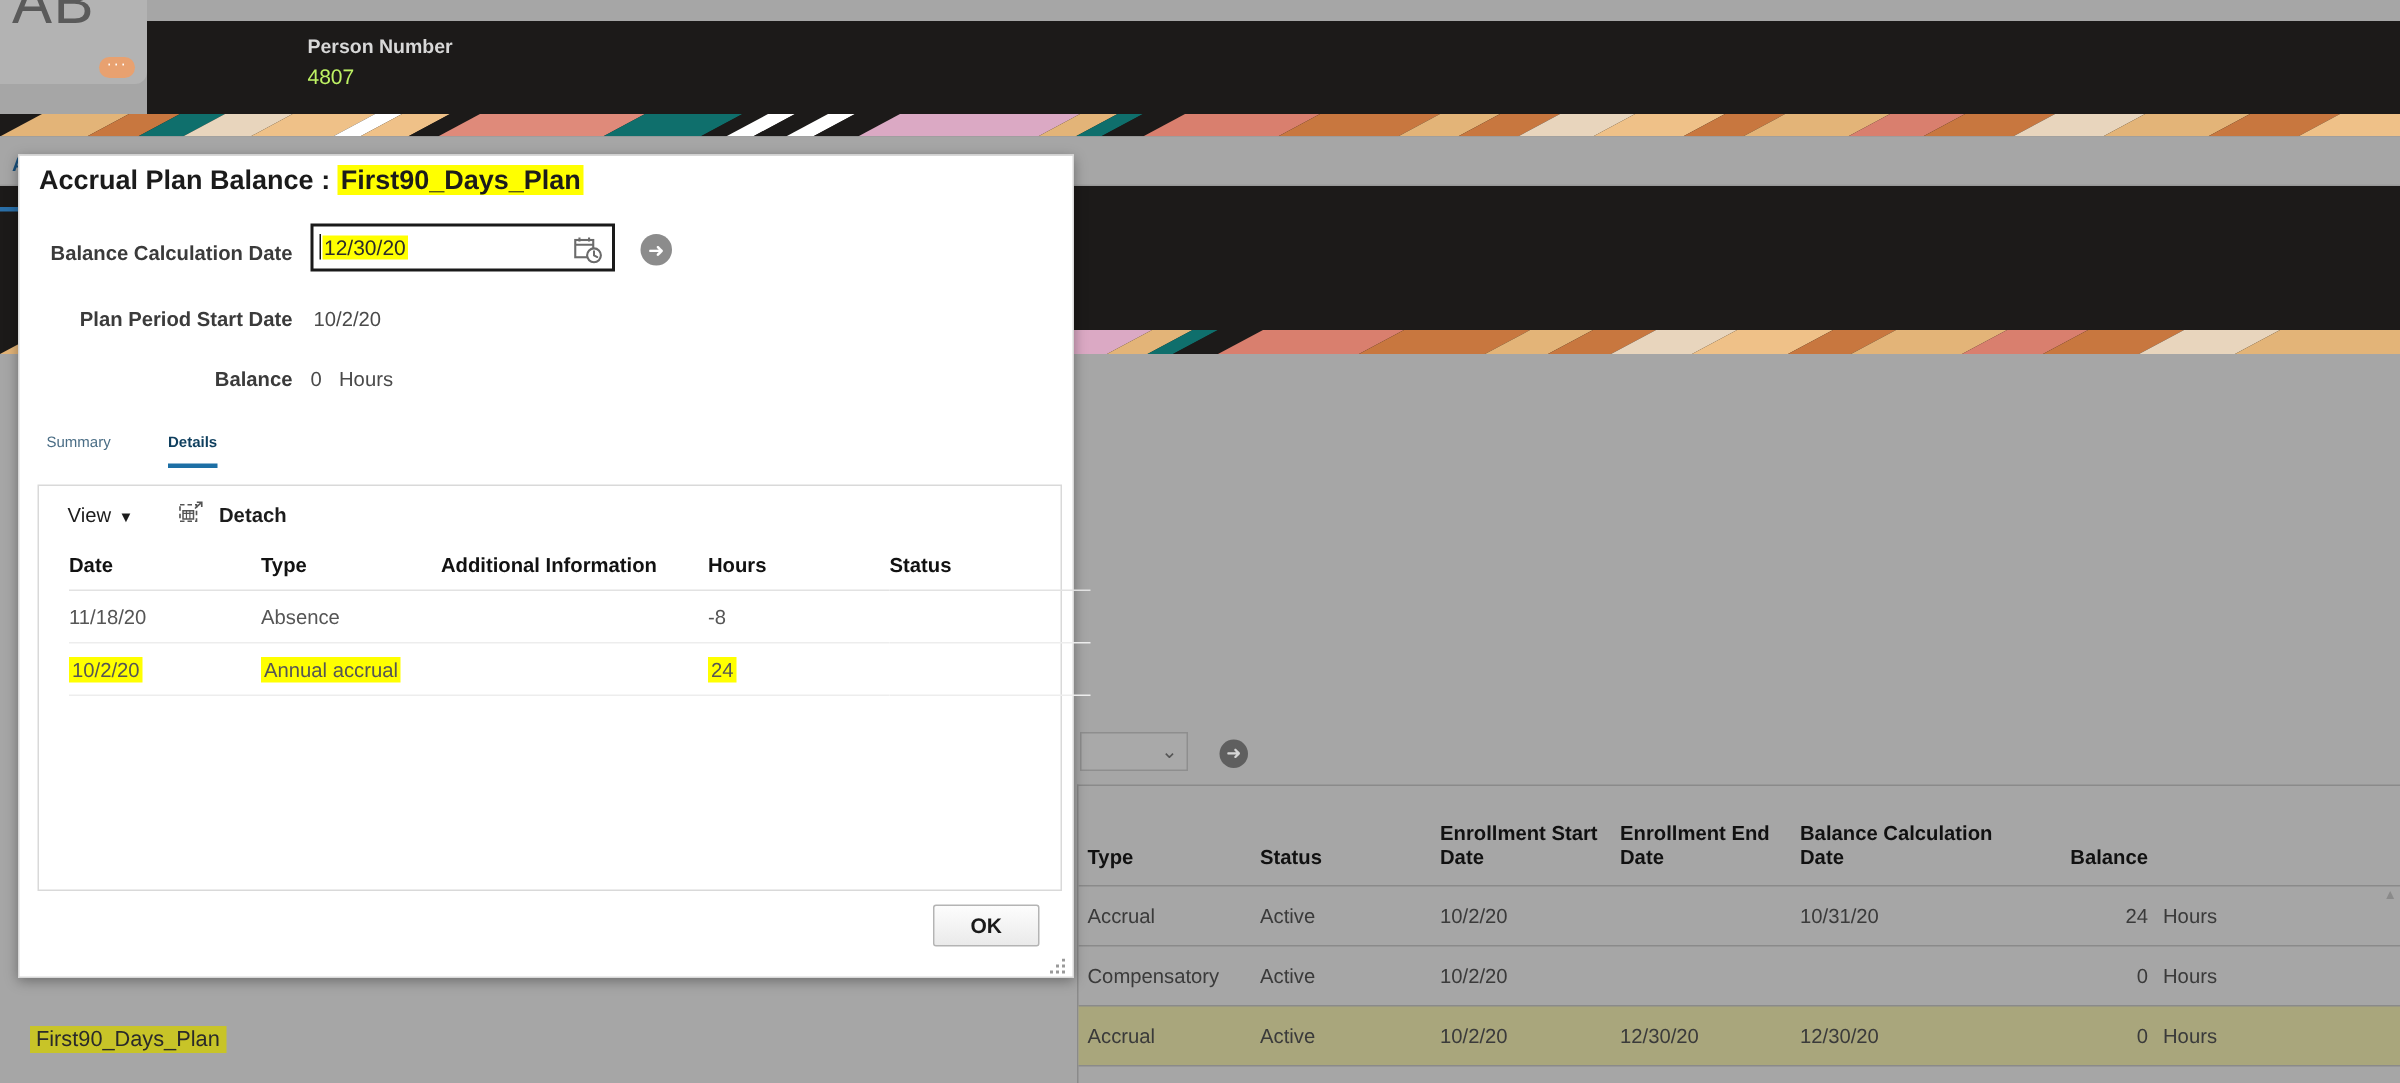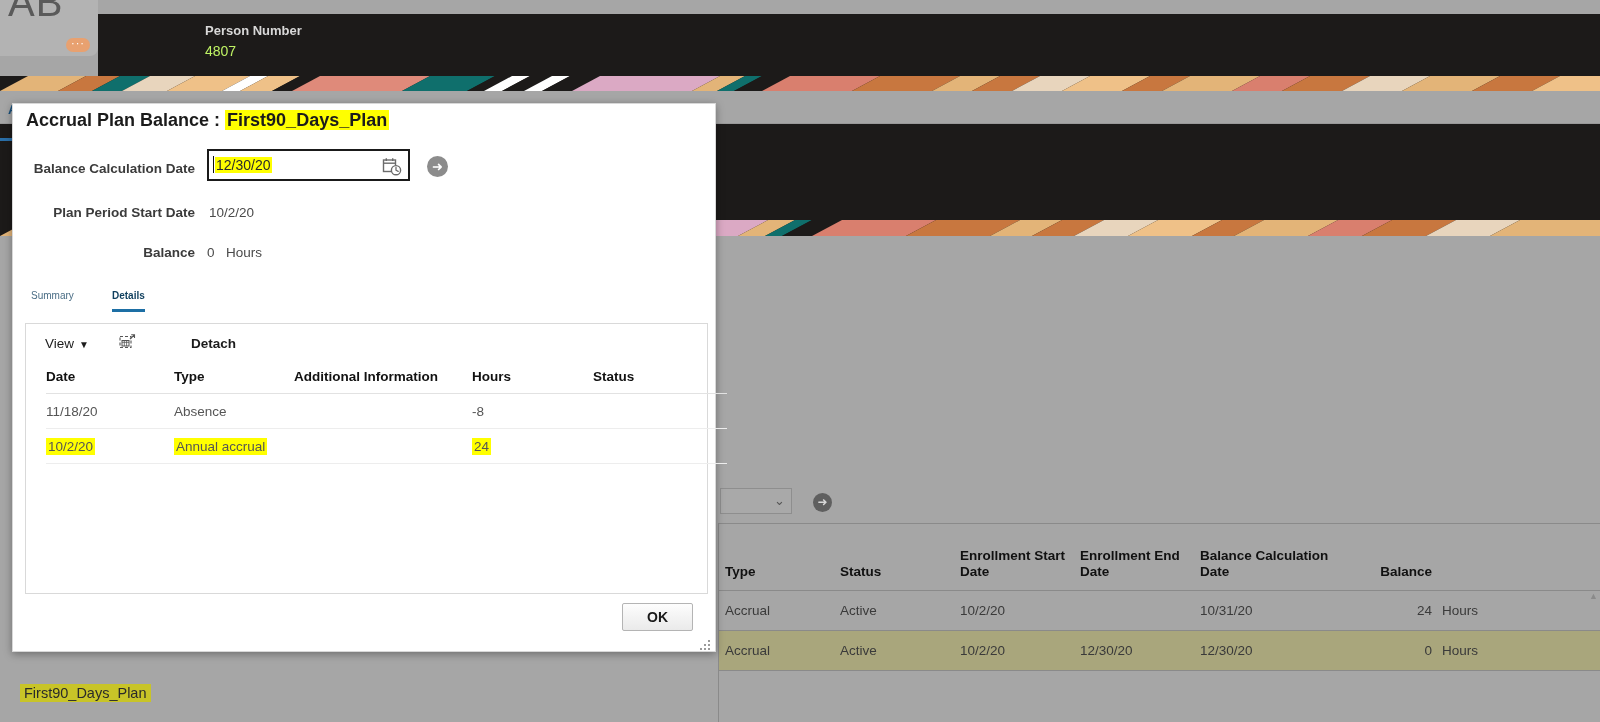--- a/index.html
+++ b/index.html
@@ -197,21 +197,21 @@
     border: 1px solid #d9d9d9; background: #fff;
   }
   .panel-toolbar { position: absolute; left: 0; top: 0; width: 100%; height: 41px; text-align: right; }
   .tb-view {
     position: absolute; left: 19px; top: 12px; font-size: 13.5px; color: #1c1c1c;
   }
   .tb-view .caret { font-size: 10px; margin-left: 5px; }
   .detach-icon {
     position: absolute; left: 93px; top: 10px; width: 17px; height: 16px;
   }
-  .tb-detach-label { position: absolute; left: 120px; top: 12px; font-size: 13.5px; font-weight: bold; color: #1c1c1c; margin-left: 45px; }
+  .tb-detach-label { position: absolute; left: 120px; top: 12px; font-size: 13.5px; font-weight: bold; color: #1c1c1c; }
 
   .dlg-table { position: absolute; left: 0; top: 41px; width: 100%; }
   .dlg-table table { width: 100%; border-collapse: collapse; table-layout: fixed; margin-left: 20px; }
   .dlg-table th {
     font-size: 13.5px; font-weight: bold; color: #121212; text-align: left;
     padding: 4px 0 9px 0; border-bottom: 1px solid #e2e2e2;
   }
   .dlg-table td {
     font-size: 13.5px; color: #555; padding: 0; height: 35px;
     border-bottom: 1px solid #ededed;
@@ -370,20 +370,29 @@
         </tr>
       </thead>
       <tbody>
         <tr>
           <td>Accrual</td>
           <td>Active</td>
           <td>10/2/20</td>
           <td></td>
           <td>10/31/20</td>
           <td class="num">24</td>
+          <td class="unit">Hours</td>
+        </tr>
+        <tr>
+          <td>Compensatory</td>
+          <td>Active</td>
+          <td>10/2/20</td>
+          <td></td>
+          <td></td>
+          <td class="num">0</td>
           <td class="unit">Hours</td>
         </tr>
         <tr class="bg-row-hl">
           <td>Accrual</td>
           <td>Active</td>
           <td>10/2/20</td>
           <td>12/30/20</td>
           <td class="hl-cell">12/30/20</td>
           <td class="num">0</td>
           <td class="unit">Hours</td>

